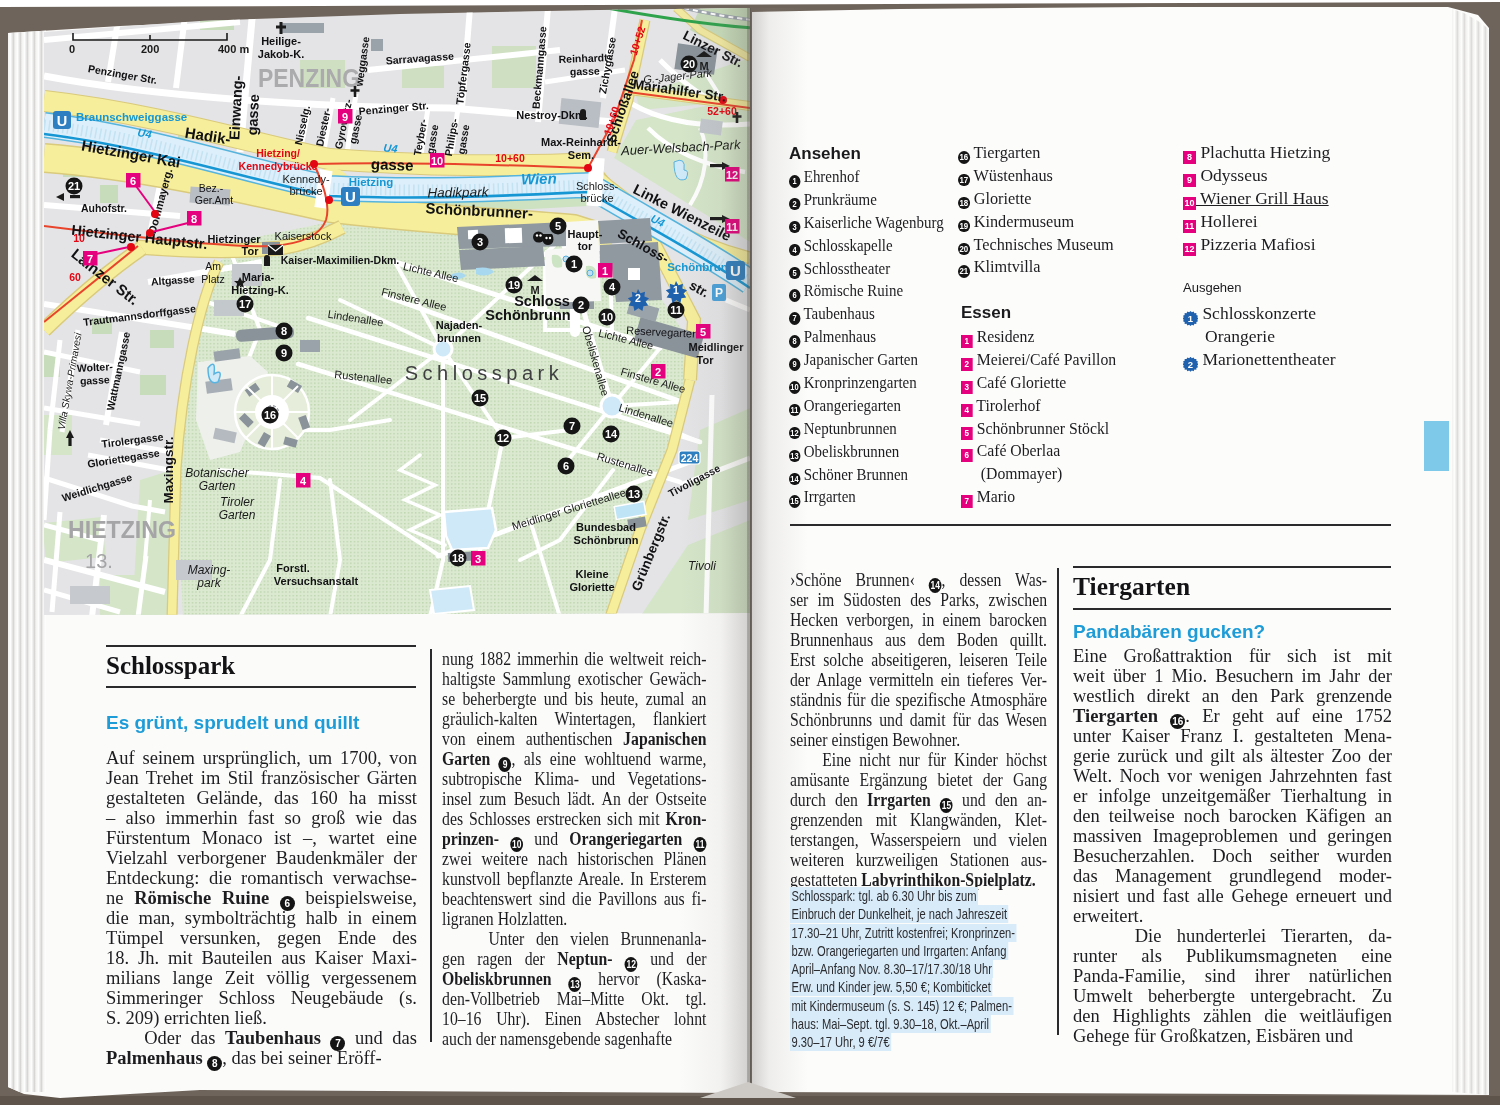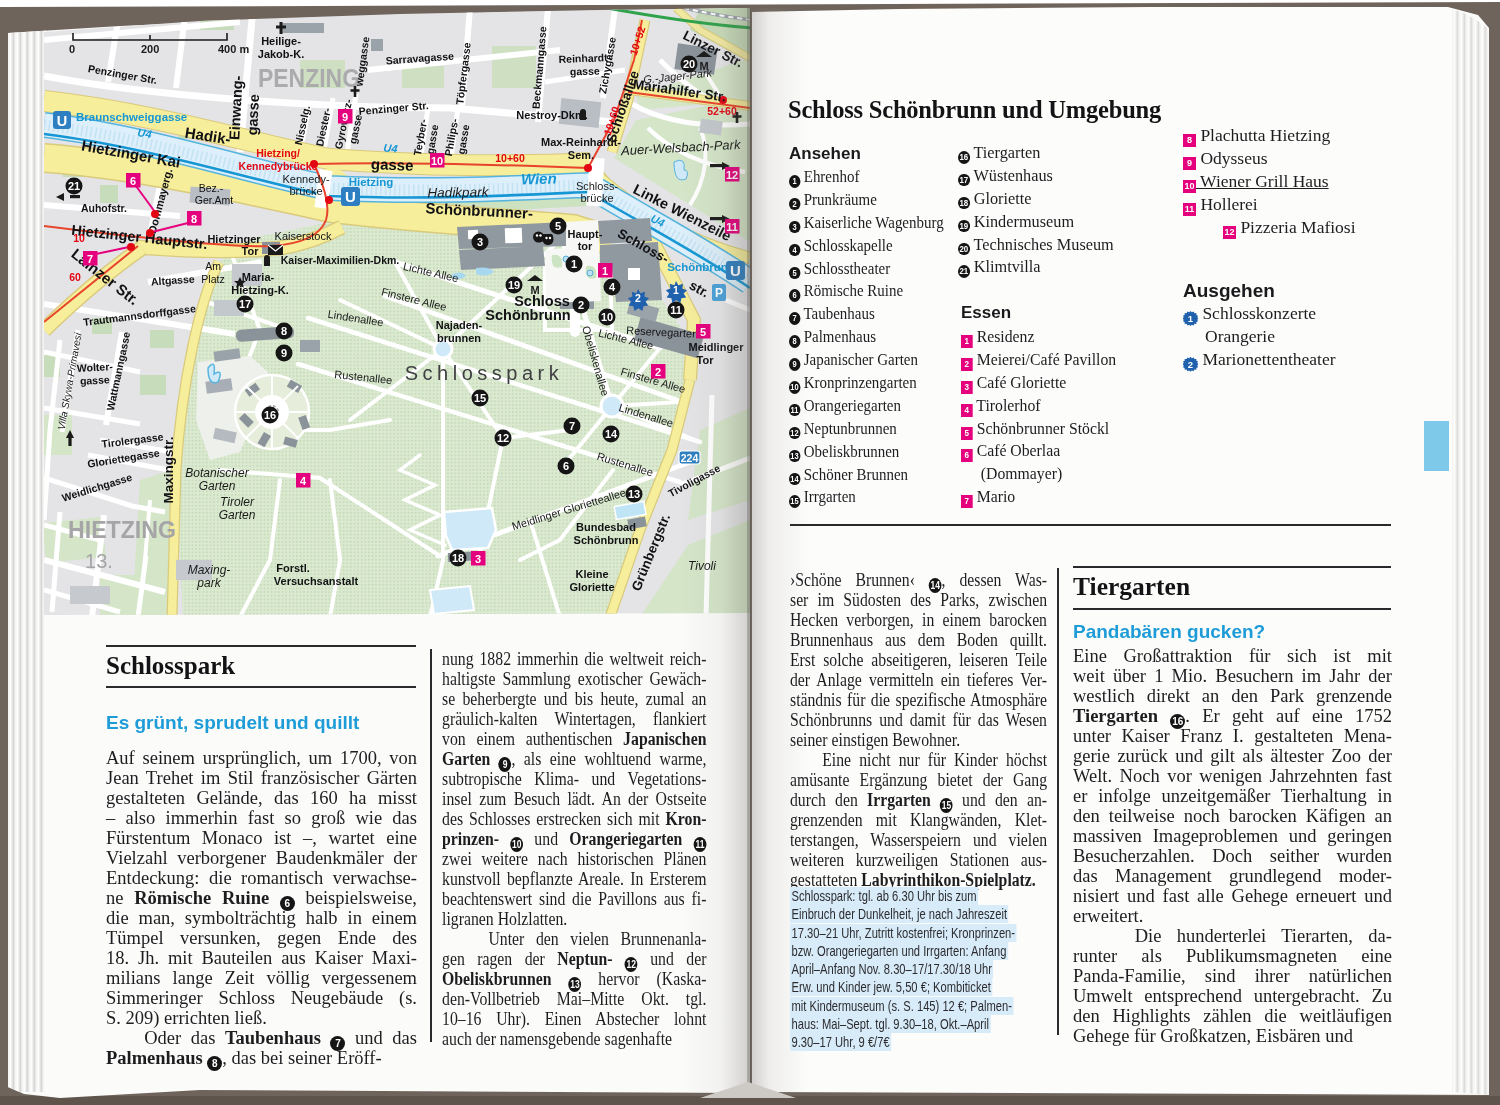--- a/index.html
+++ b/index.html
@@ -595,21 +595,20 @@
 
   <div class="abs" style="left:680px;top:8px;width:68px;height:1084px;background:linear-gradient(90deg,rgba(120,115,110,0) 0,rgba(120,115,110,0.07) 60%,rgba(95,90,85,0.26) 100%);"></div>
   <div class="abs" style="left:748px;top:8px;width:60px;height:1087px;background:linear-gradient(90deg,rgba(105,100,96,0.33) 0,rgba(140,136,132,0.13) 35%,rgba(160,156,152,0) 100%);"></div>
   <div class="abs" style="left:746.5px;top:8px;width:4px;height:1086px;background:rgba(80,75,70,0.30);"></div>
 
   <div class="abs" style="left:700px;top:1082px;width:96px;height:16px;background:#cdc9c5;clip-path:polygon(0 100%,48px 0,96px 100%);"></div>
 
   <div class="abs" style="left:1424px;top:421px;width:25px;height:50px;background:#7ec8ea;"></div>
 
 
-  <div class="abs ser" style="left:788px;top:96px;width:620px;font-size:24.5px;font-weight:bold;color:#131316;letter-spacing:-0.2px;">Schloss Schönbrunn und Umgebung</div>
 
   <div class="abs" style="left:789px;top:144px;font-size:17px;font-weight:bold;color:#1a1a1d;">Ansehen</div>
 
   <div class="abs ser" id="listA" style="left:789px;top:166px;width:200px;font-size:17px;color:#1d1d20;transform:scaleX(0.88);transform-origin:0 0;">
       <div style="height:22.9px;line-height:22.9px;white-space:nowrap;"><span class="bnum sm">1</span> Ehrenhof</div>
       <div style="height:22.9px;line-height:22.9px;white-space:nowrap;"><span class="bnum sm">2</span> Prunkräume</div>
       <div style="height:22.9px;line-height:22.9px;white-space:nowrap;"><span class="bnum sm">3</span> Kaiserliche Wagenburg</div>
       <div style="height:22.9px;line-height:22.9px;white-space:nowrap;"><span class="bnum sm">4</span> Schlosskapelle</div>
       <div style="height:22.9px;line-height:22.9px;white-space:nowrap;"><span class="bnum sm">5</span> Schlosstheater</div>
       <div style="height:22.9px;line-height:22.9px;white-space:nowrap;"><span class="bnum sm">6</span> Römische Ruine</div>
@@ -639,29 +638,29 @@
       <div style="height:22.9px;line-height:22.9px;white-space:nowrap;"><span class="mnum">1</span> Residenz</div>
       <div style="height:22.9px;line-height:22.9px;white-space:nowrap;"><span class="mnum">2</span> Meierei/Café Pavillon</div>
       <div style="height:22.9px;line-height:22.9px;white-space:nowrap;"><span class="mnum">3</span> Café Gloriette</div>
       <div style="height:22.9px;line-height:22.9px;white-space:nowrap;"><span class="mnum">4</span> Tirolerhof</div>
       <div style="height:22.9px;line-height:22.9px;white-space:nowrap;"><span class="mnum">5</span> Schönbrunner Stöckl</div>
       <div style="height:22.9px;line-height:22.9px;white-space:nowrap;"><span class="mnum">6</span> Café Oberlaa</div>
       <div style="height:22.9px;line-height:22.9px;white-space:nowrap;"><span style="display:inline-block;width:22px;"></span>(Dommayer)</div>
       <div style="height:22.9px;line-height:22.9px;white-space:nowrap;"><span class="mnum">7</span> Mario</div>
     </div>
 
-  <div class="abs ser" id="listD" style="left:1183px;top:124px;width:215px;font-size:17.5px;color:#1d1d20;">
+  <div class="abs ser" id="listD" style="left:1183px;top:141px;width:215px;font-size:17.5px;color:#1d1d20;">
       <div style="height:22.9px;line-height:22.9px;white-space:nowrap;"><span class="mnum">8</span> Plachutta Hietzing</div>
       <div style="height:22.9px;line-height:22.9px;white-space:nowrap;"><span class="mnum">9</span> Odysseus</div>
       <div style="height:22.9px;line-height:22.9px;white-space:nowrap;text-decoration:underline;"><span class="mnum">10</span> Wiener Grill Haus</div>
       <div style="height:22.9px;line-height:22.9px;white-space:nowrap;"><span class="mnum">11</span> Hollerei</div>
-      <div style="height:22.9px;line-height:22.9px;white-space:nowrap;margin-left:40px;"><span class="mnum">12</span> Pizzeria Mafiosi</div>
-    </div>
-
-  <div class="abs" style="left:1183px;top:280px;font-size:19px;font-weight:bold;color:#1a1a1d;">Ausgehen</div>
+      <div style="height:22.9px;line-height:22.9px;white-space:nowrap;"><span class="mnum">12</span> Pizzeria Mafiosi</div>
+    </div>
+
+  <div class="abs" style="left:1183px;top:280px;font-size:13px;font-weight:normal;color:#1a1a1d;">Ausgehen</div>
 
   <div class="abs ser" id="listE" style="left:1183px;top:302px;width:215px;font-size:17.5px;color:#1d1d20;">
       <div style="height:22.9px;line-height:22.9px;white-space:nowrap;"><span class="star">1</span> Schlosskonzerte</div>
       <div style="height:22.9px;line-height:22.9px;white-space:nowrap;"><span style="display:inline-block;width:22px;"></span>Orangerie</div>
       <div style="height:22.9px;line-height:22.9px;white-space:nowrap;"><span class="star">2</span> Marionettentheater</div>
     </div>
 
   <div class="abs" style="left:790px;top:524px;width:601px;height:2px;background:#2a2a2d;"></div>
 
   <div class="abs ser" id="rcol1" style="left:790px;top:570px;width:302px;font-size:18.5px;transform:scaleX(0.851);transform-origin:0 0;">
@@ -713,21 +712,21 @@
       <div class="ln">er infolge unzeitgemäßer Tierhaltung in</div>
       <div class="ln">den teilweise noch barocken Käfigen an</div>
       <div class="ln">massiven Imageproblemen und geringen</div>
       <div class="ln">Besucherzahlen. Doch seither wurden</div>
       <div class="ln">das Management grundlegend moder-</div>
       <div class="ln">nisiert und fast alle Gehege erneuert und</div>
       <div class="ln end">erweitert.</div>
       <div class="ln">&nbsp;&nbsp;&nbsp;&nbsp;Die hunderterlei Tierarten, da-</div>
       <div class="ln">runter als Publikumsmagneten eine</div>
       <div class="ln">Panda-Familie, sind ihrer natürlichen</div>
-      <div class="ln">Umwelt entsprechend untergebracht. Zu</div>
+      <div class="ln">Umwelt beherbergte untergebracht. Zu</div>
       <div class="ln">den Highlights zählen die weitläufigen</div>
       <div class="ln end">Gehege für Großkatzen, Eisbären und</div>
     </div>
 
   <div class="abs" style="left:106px;top:645px;width:310px;height:2px;background:#2a2a2d;"></div>
   <div class="abs ser" style="left:106px;top:652px;font-size:25px;font-weight:bold;color:#131316;">Schlosspark</div>
   <div class="abs" style="left:106px;top:686px;width:310px;height:2px;background:#2a2a2d;"></div>
   <div class="abs blueh" style="left:106px;top:712px;font-size:19px;">Es grünt, sprudelt und quillt</div>
 
   <div class="abs ser" id="lcol1" style="left:106px;top:736px;width:311px;font-size:18.5px;margin-top:12px;">

